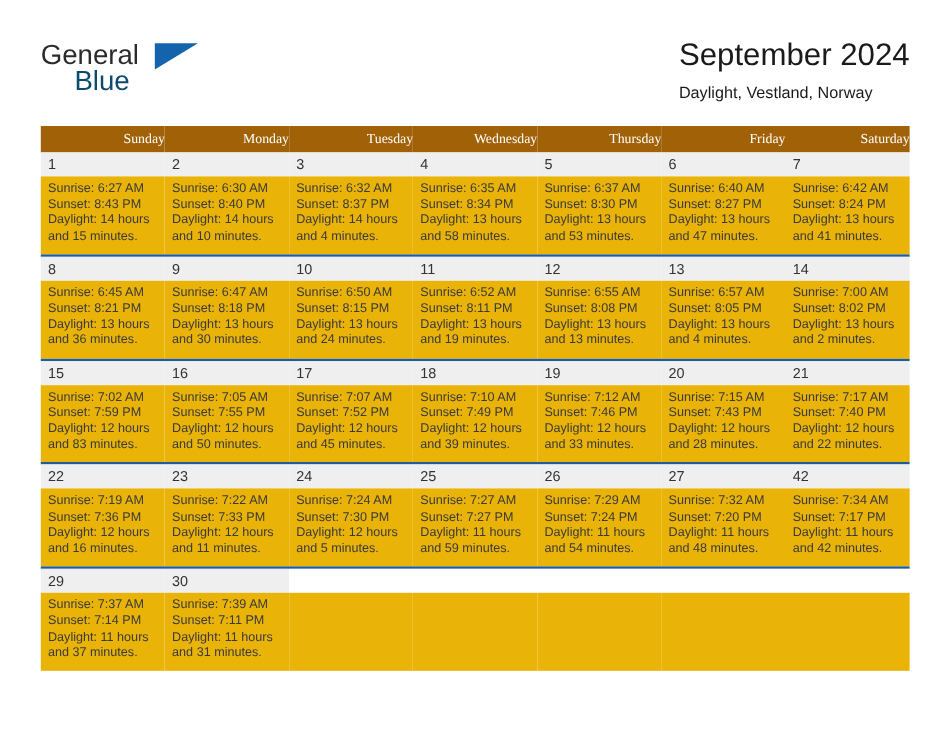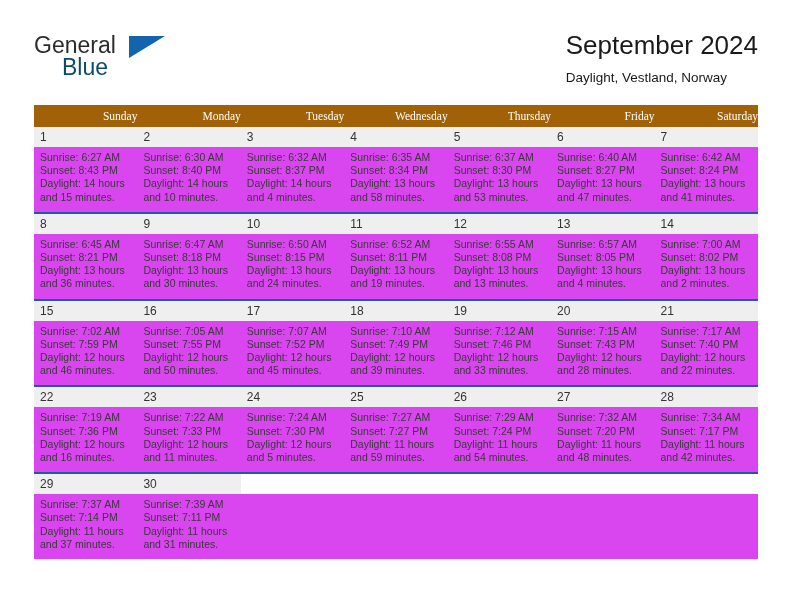--- a/index.html
+++ b/index.html
@@ -114,21 +114,21 @@
   .daynum-row td {
     background: #efefef;
     font-size: 12px;
     color: #333333;
     padding: 3px 0 3px 6px;
     height: 17px;
     vertical-align: top;
     box-sizing: border-box;
   }
   .detail-row td {
-    background: #d946ef;
+    background: #eab308;
     font-size: 10.5px;
     color: #3a3a3a;
     padding: 4px 4px 8px 6px;
     vertical-align: top;
     line-height: 13.2px;
     height: 60px;
     box-sizing: border-box;
   }
   .detail-row td .line {
     display: block;
@@ -290,21 +290,21 @@
           <td>18</td>
           <td>19</td>
           <td>20</td>
           <td>21</td>
         </tr>
         <tr class="detail-row">
           <td>
             <span class="line">Sunrise: 7:02 AM</span>
             <span class="line">Sunset: 7:59 PM</span>
             <span class="line">Daylight: 12 hours</span>
-            <span class="line">and 46 minutes.</span>
+            <span class="line">and 83 minutes.</span>
           </td>
           <td>
             <span class="line">Sunrise: 7:05 AM</span>
             <span class="line">Sunset: 7:55 PM</span>
             <span class="line">Daylight: 12 hours</span>
             <span class="line">and 50 minutes.</span>
           </td>
           <td>
             <span class="line">Sunrise: 7:07 AM</span>
             <span class="line">Sunset: 7:52 PM</span>
@@ -339,21 +339,21 @@
         <tr class="weekrow-sep">
           <td colspan="7"></td>
         </tr>
         <tr class="daynum-row">
           <td>22</td>
           <td>23</td>
           <td>24</td>
           <td>25</td>
           <td>26</td>
           <td>27</td>
-          <td>28</td>
+          <td>42</td>
         </tr>
         <tr class="detail-row">
           <td>
             <span class="line">Sunrise: 7:19 AM</span>
             <span class="line">Sunset: 7:36 PM</span>
             <span class="line">Daylight: 12 hours</span>
             <span class="line">and 16 minutes.</span>
           </td>
           <td>
             <span class="line">Sunrise: 7:22 AM</span>

